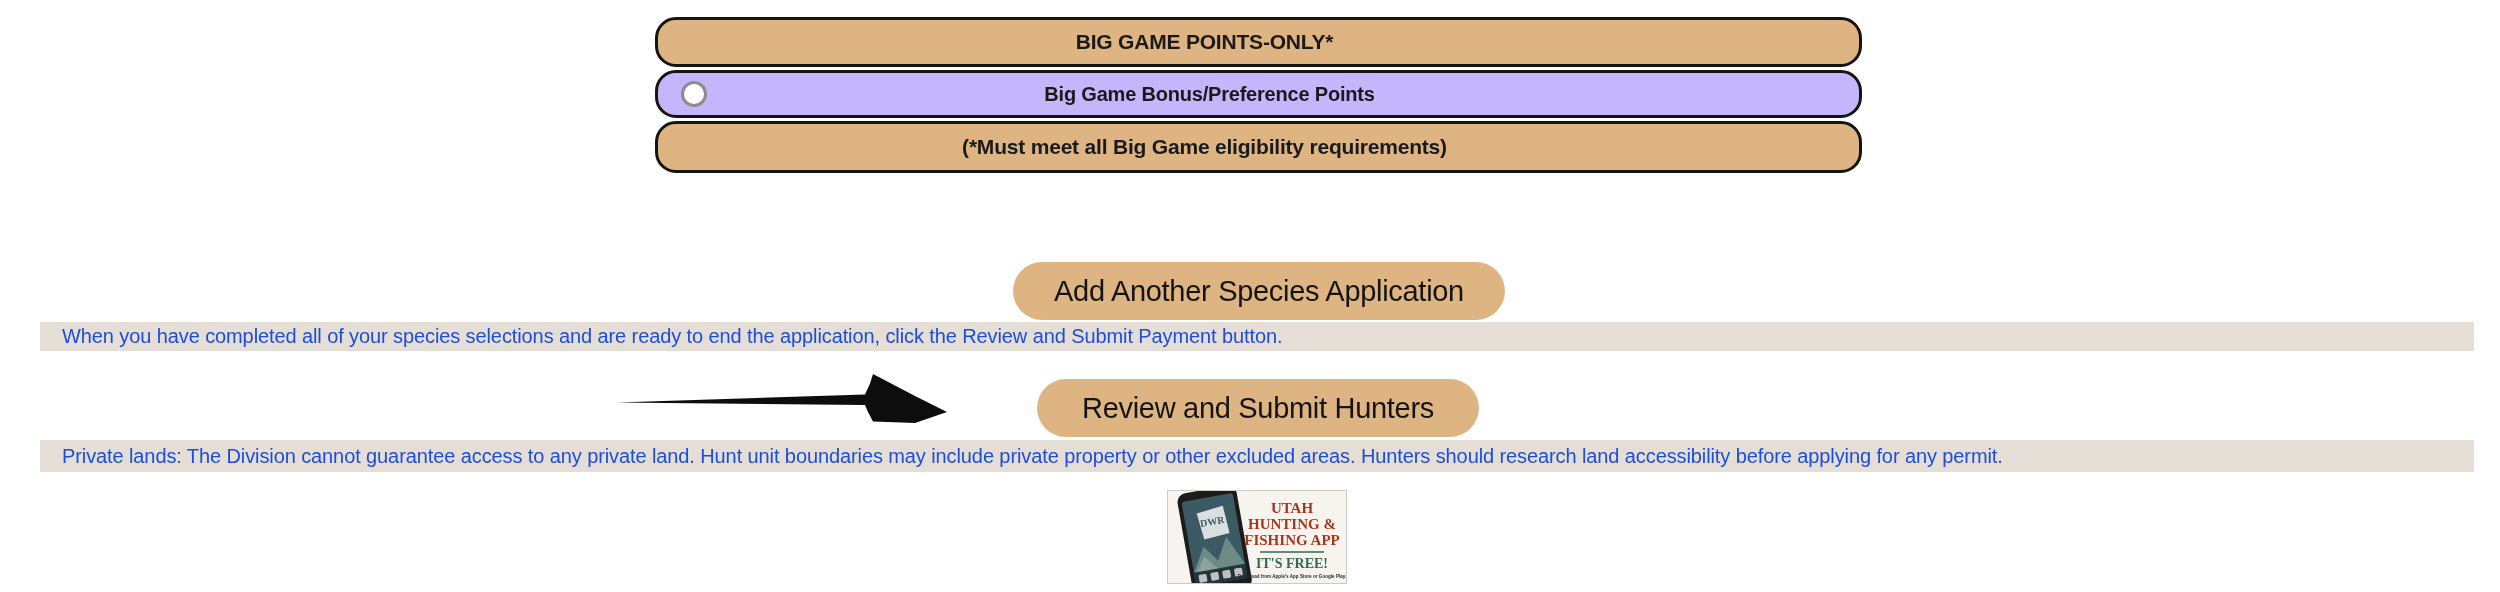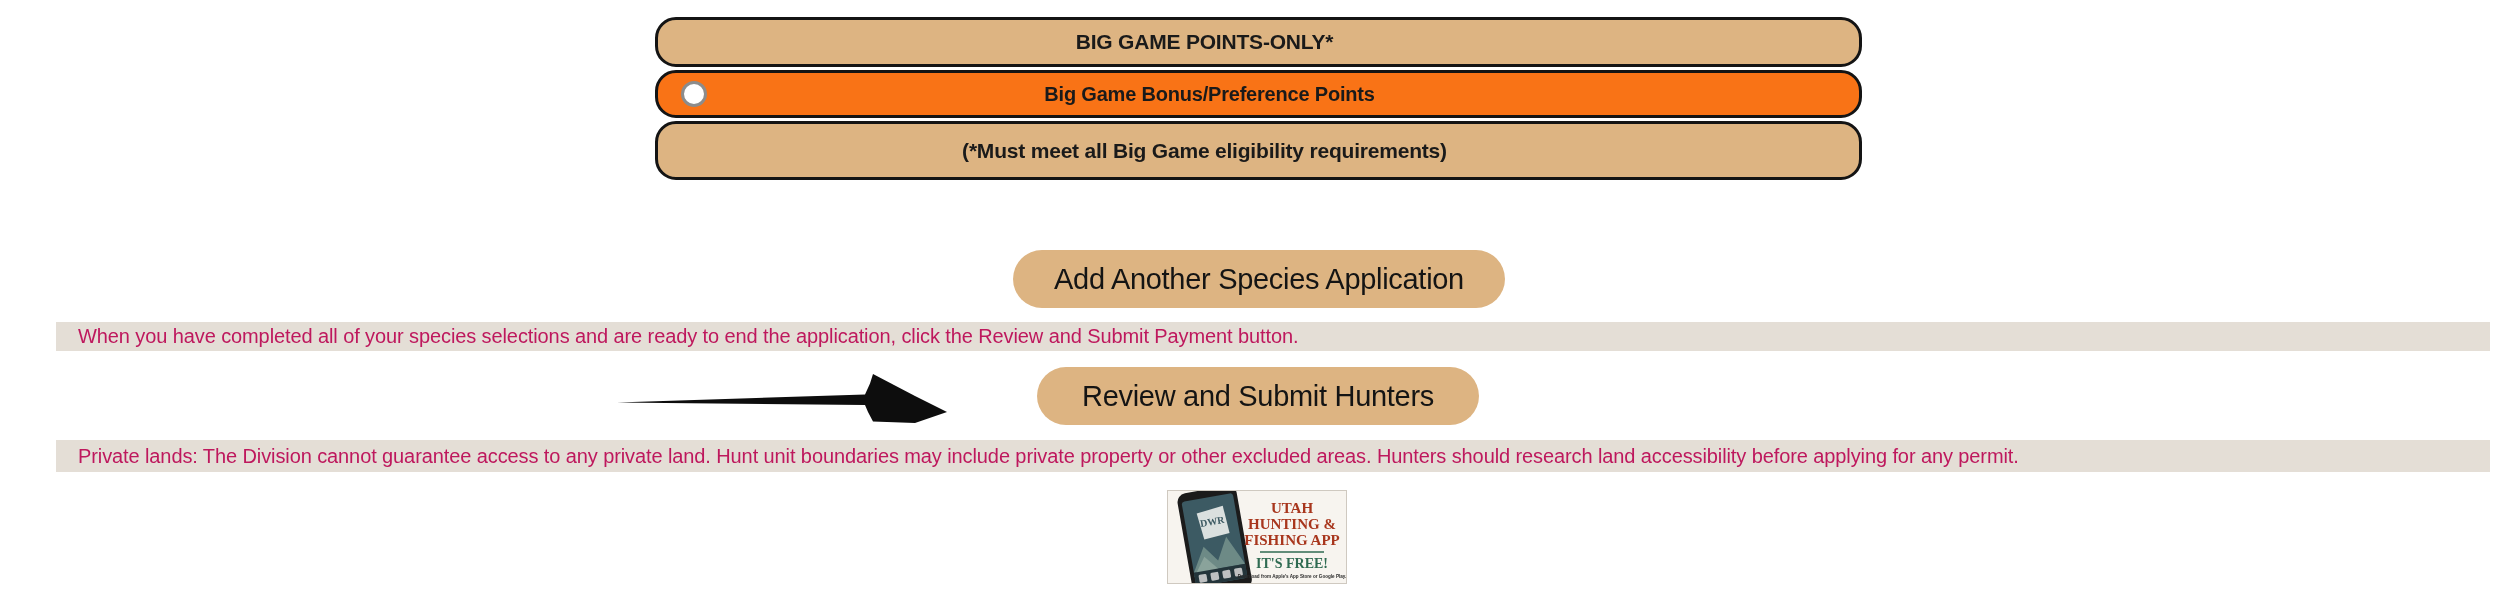--- a/index.html
+++ b/index.html
@@ -29,32 +29,32 @@
     width: 100%;
     border: 3px solid #141414;
     border-radius: 21px;
     display: flex;
     align-items: center;
     position: relative;
     padding-left: 12px;
   }
 
   .opt-box.tan   { background: #ddb482; }
-  .opt-box.beige { background: #f97316; }
+  .opt-box.beige { background: #c4b5fd; }
 
   .box-header {
     height: 50px;
     margin-bottom: 3px;
   }
   .box-choice {
     height: 48px;
     margin-bottom: 3px;
   }
   .box-footer {
-    height: 59px;
+    height: 52px;
   }
 
   .opt-label {
     font-weight: bold;
     font-size: 21px;
     color: #1a1a1a;
     letter-spacing: -0.2px;
     white-space: nowrap;
   }
 
@@ -95,43 +95,44 @@
     border-radius: 999px;
     color: #141414;
     font-family: "Liberation Sans", sans-serif;
     font-size: 29px;
     letter-spacing: -0.3px;
     display: flex;
     align-items: center;
     justify-content: center;
     white-space: nowrap;
     padding: 0;
+    margin-top: 12px;
   }
 
   #add-species-btn {
     left: 1013px;
     top: 250px;
     width: 492px;
     height: 58px;
   }
 
   #review-submit-btn {
     left: 1037px;
     top: 367px;
     width: 442px;
     height: 58px;
   }
 
   
   .info-bar {
     position: absolute;
-    left: 56px;
+    left: 40px;
     width: 2434px;
     background: #e4ded6;
-    color: #be185d;
+    color: #1d4ed8;
     font-size: 20px;
     letter-spacing: -0.1px;
     display: flex;
     align-items: center;
     box-sizing: border-box;
     padding-left: 22px;
     white-space: nowrap;
   }
 
   #completion-info-bar {

